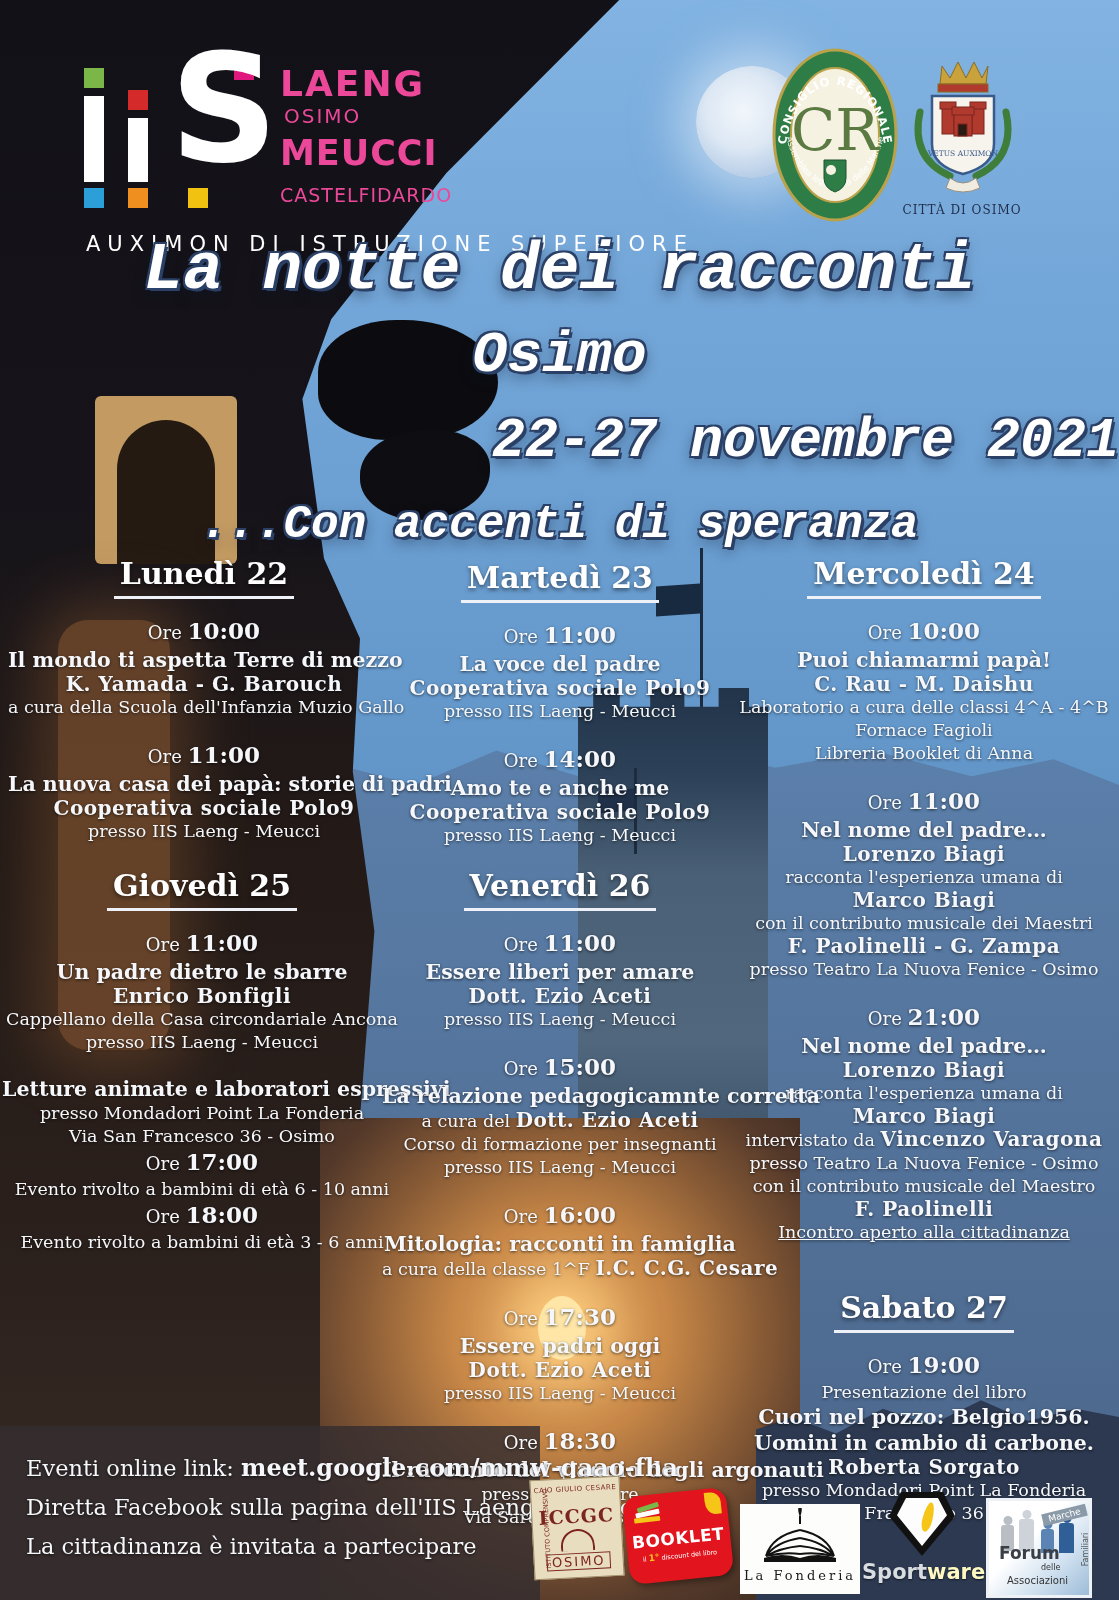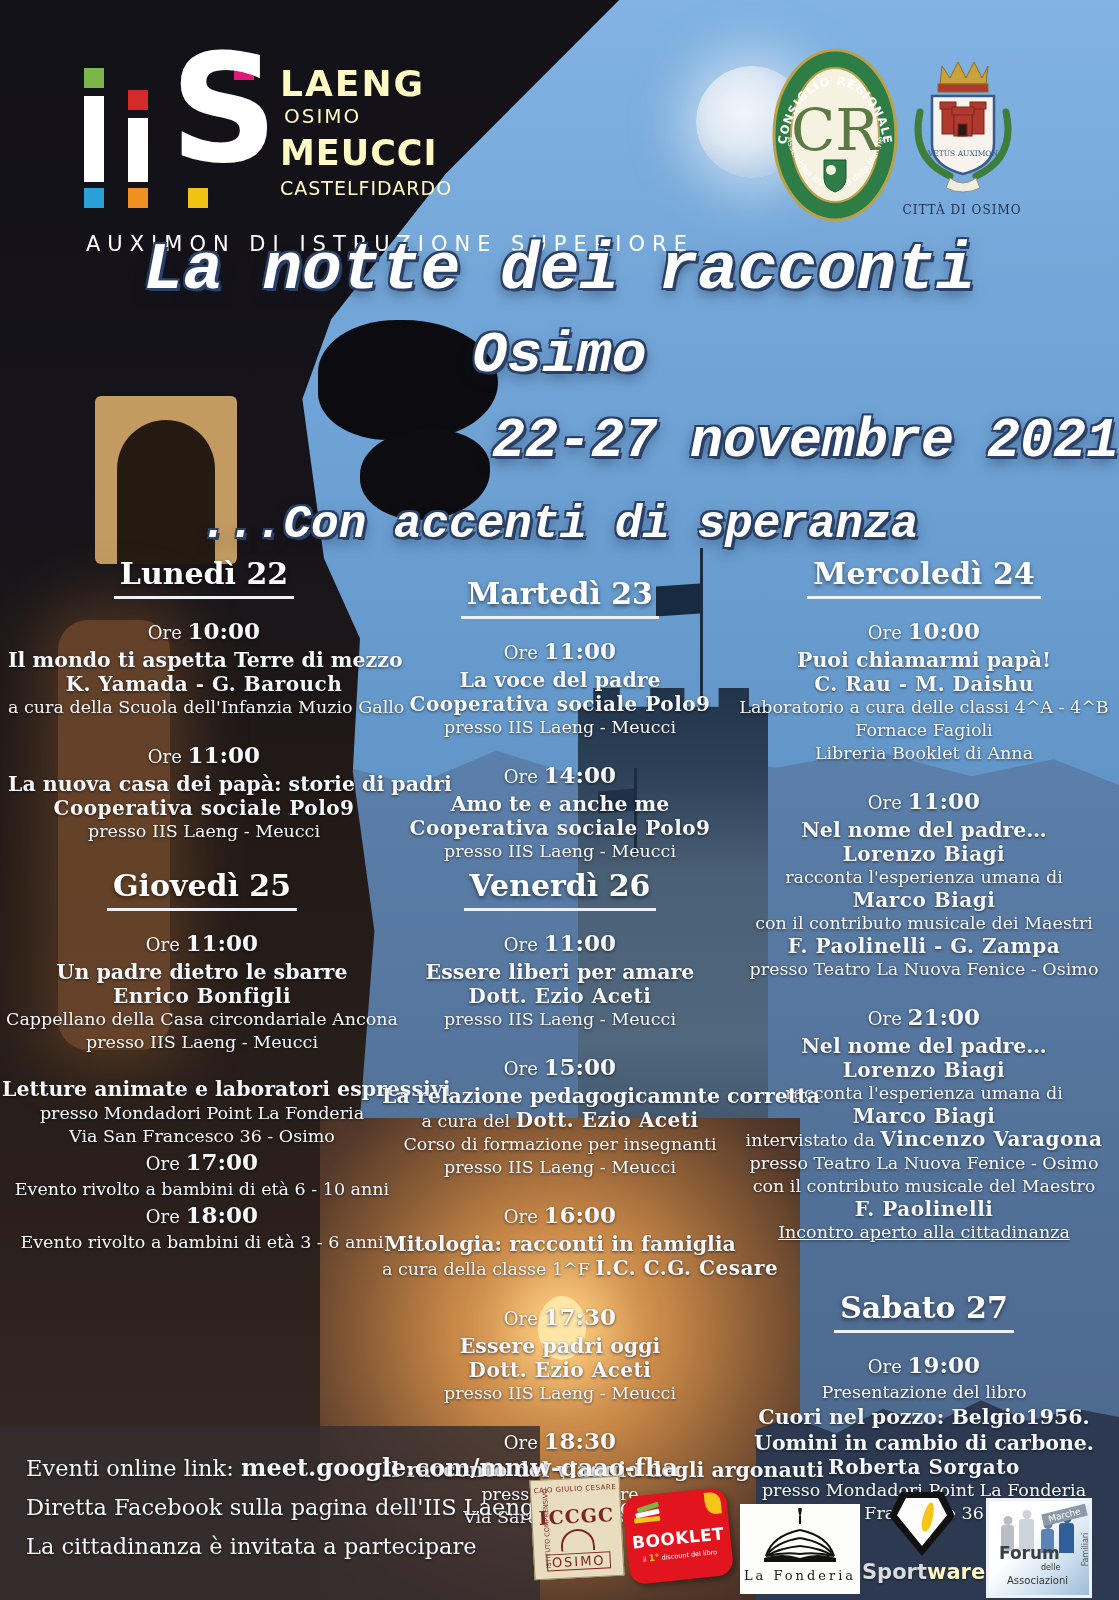--- a/index.html
+++ b/index.html
@@ -41,25 +41,25 @@
   .bg-moon{left:696px;top:66px;width:112px;height:112px;border-radius:50%;
     background:radial-gradient(circle at 42% 40%,#f2f6fb 0%,#dde8f4 40%,#b9cfe8 70%,#9dbbdd 100%);
     box-shadow:0 0 46px 18px rgba(230,240,250,.55);}
 
   
   .iis-logo{position:absolute;left:84px;top:60px;width:420px;height:160px;}
   .sq{position:absolute;width:20px;height:20px;}
   .stem{position:absolute;width:20px;background:#fff;}
   .iis-s{position:absolute;left:86px;top:-26px;font-family:"DejaVu Sans",sans-serif;
     font-weight:bold;font-size:150px;line-height:1;color:#fff;}
-  .iis-names{position:absolute;left:196px;top:6px;font-family:"DejaVu Sans",sans-serif;color:#fef9c3;line-height:1;}
+  .iis-names{position:absolute;left:196px;top:6px;font-family:"DejaVu Sans",sans-serif;color:#ec4899;line-height:1;}
   .iis-n1{font-size:36px;font-weight:bold;letter-spacing:2px;}
   .iis-n2{font-size:20px;letter-spacing:2px;margin:4px 0 10px 4px;}
   .iis-n3{font-size:35px;font-weight:bold;letter-spacing:1px;}
-  .iis-n4{font-size:19px;letter-spacing:1px;margin-top:8px;}
+  .iis-n4{font-size:19px;letter-spacing:1px;margin-top:15px;}
   .iis-subtitle{position:absolute;left:86px;top:232px;font-family:"DejaVu Sans",sans-serif;
     font-size:21px;letter-spacing:7px;color:#fff;}
   .seal{position:absolute;left:772px;top:48px;}
   .crest{position:absolute;left:902px;top:52px;}
 
   
   .titles{position:absolute;left:0;top:236px;width:1119px;text-align:center;}
   .t-script{font-style:italic;font-weight:bold;color:#fff;
     text-shadow:3px 3px 0 #2b4066,-2px -2px 0 #2b4066,2px -2px 0 #2b4066,-2px 2px 0 #2b4066,0 6px 14px rgba(10,20,40,.5);font-family:Liberation Mono, monospace;}
   .t1{font-size:66px;line-height:1.05;}
@@ -221,21 +221,21 @@
         <div class="line time"><span class="ore">Ore </span><span class="oretime">10:00</span></div>
         <div class="line title">Il mondo ti aspetta Terre di mezzo</div>
         <div class="line script">K. Yamada - G. Barouch</div>
         <div class="line plain">a cura della Scuola dell'Infanzia Muzio Gallo</div>
       </div><div class="event">
         <div class="line time"><span class="ore">Ore </span><span class="oretime">11:00</span></div>
         <div class="line title">La nuova casa dei papà: storie di padri</div>
         <div class="line script">Cooperativa sociale Polo9</div>
         <div class="line plain">presso IIS Laeng - Meucci</div>
       </div></div>
-  <div class="day" style="left:392px;top:576px;width:336px;"><div class="day-h">Martedì 23</div><div class="event">
+  <div class="day" style="left:392px;top:560px;width:336px;"><div class="day-h">Martedì 23</div><div class="event">
         <div class="line time"><span class="ore">Ore </span><span class="oretime">11:00</span></div>
         <div class="line title">La voce del padre</div>
         <div class="line script">Cooperativa sociale Polo9</div>
         <div class="line plain">presso IIS Laeng - Meucci</div>
       </div><div class="event">
         <div class="line time"><span class="ore">Ore </span><span class="oretime">14:00</span></div>
         <div class="line title">Amo te e anche me</div>
         <div class="line script">Cooperativa sociale Polo9</div>
         <div class="line plain">presso IIS Laeng - Meucci</div>
       </div></div>

